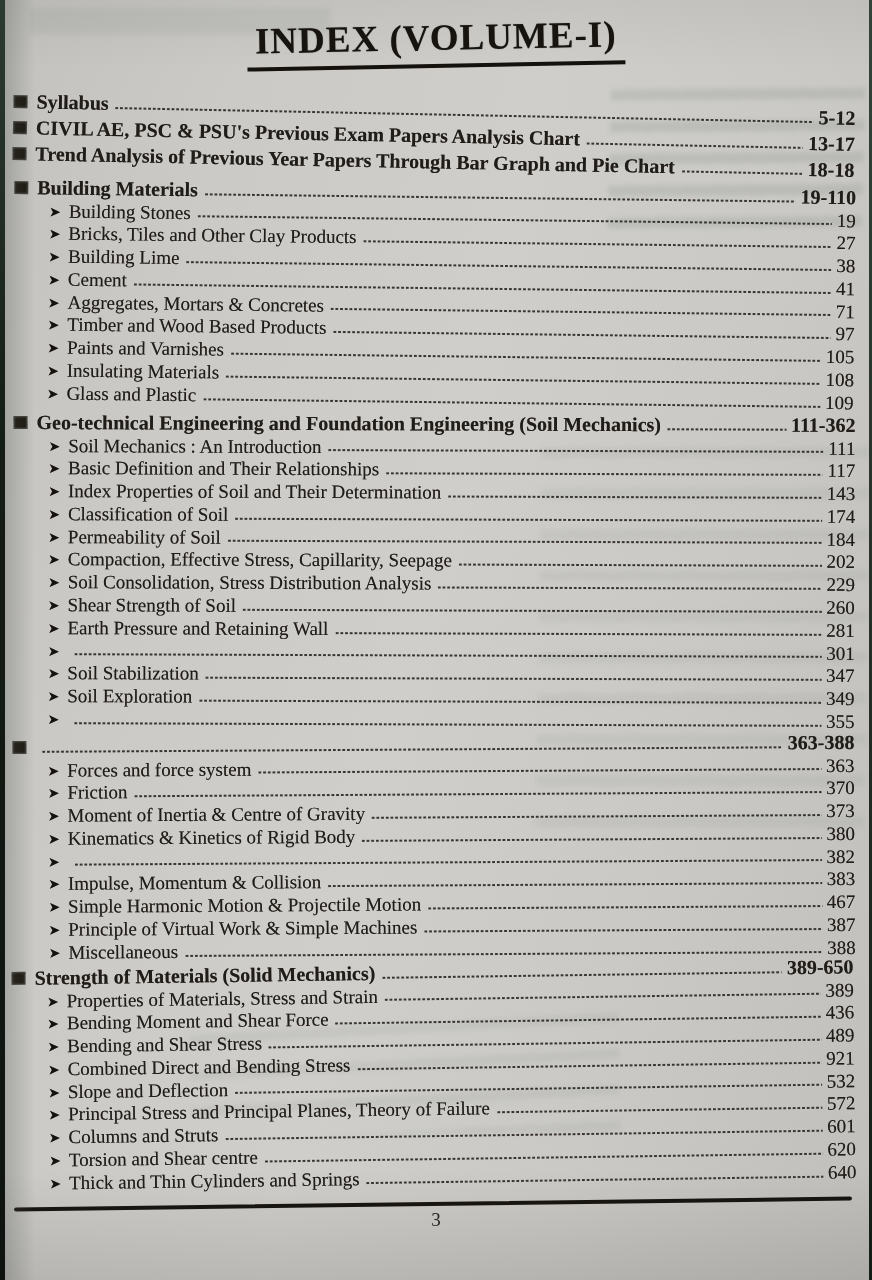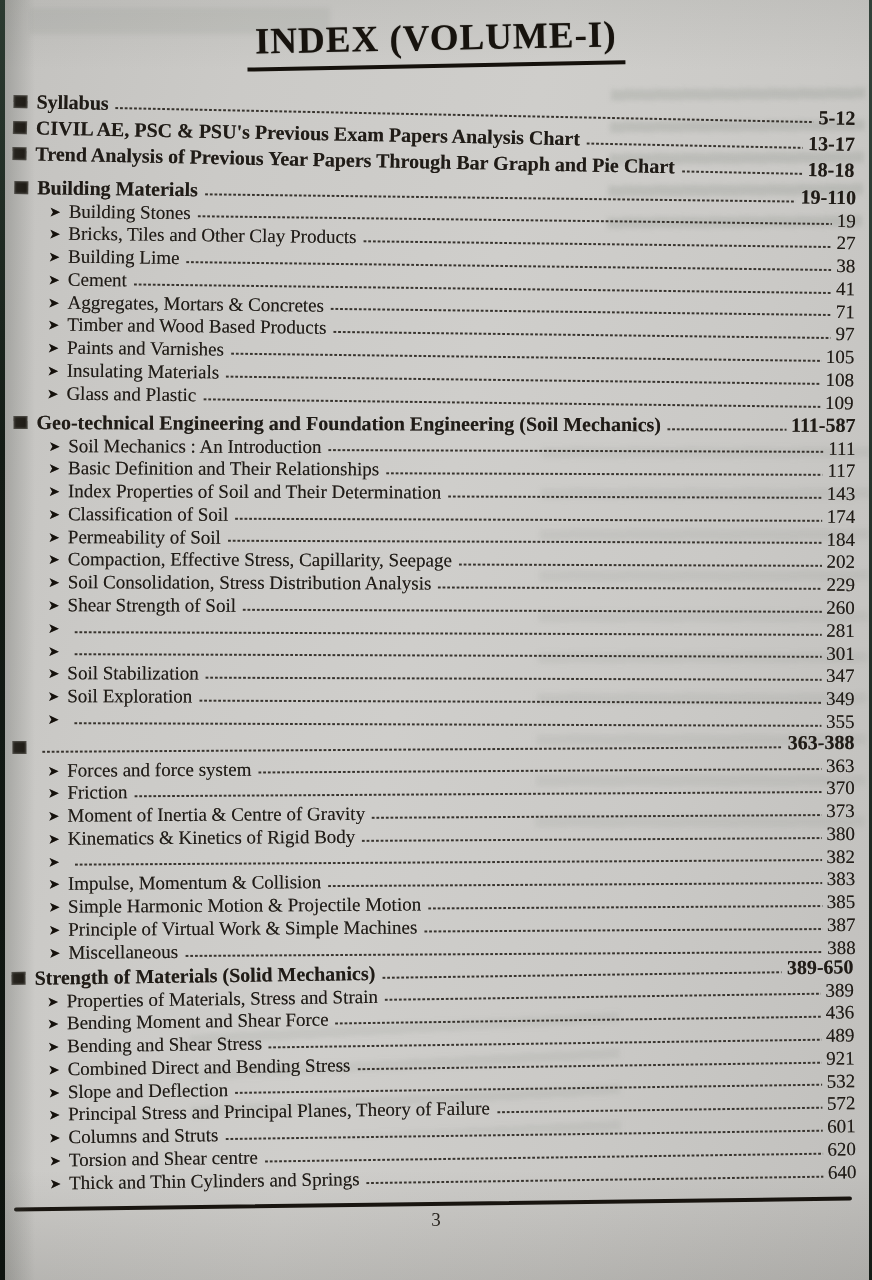--- a/index.html
+++ b/index.html
@@ -171,21 +171,21 @@
           <span class="ld"></span>
           <span class="pg">109</span>
         </div>
     </div>
 
     <div class="block b2">
       <div class="r m">
           <span class="sq"></span>
           <span class="lb">Geo-technical Engineering and Foundation Engineering (Soil Mechanics)</span>
           <span class="ld"></span>
-          <span class="pg">111-587</span>
+          <span class="pg">111-362</span>
         </div>
       <div class="r s">
           <span class="ar">➤</span>
           <span class="lb">Soil Mechanics : An Introduction</span>
           <span class="ld"></span>
           <span class="pg">111</span>
         </div>
       <div class="r s">
           <span class="ar">➤</span>
           <span class="lb">Basic Definition and Their Relationships</span>
@@ -223,20 +223,21 @@
           <span class="pg">229</span>
         </div>
       <div class="r s">
           <span class="ar">➤</span>
           <span class="lb">Shear Strength of Soil</span>
           <span class="ld"></span>
           <span class="pg">260</span>
         </div>
       <div class="r s">
           <span class="ar">➤</span>
+          <span class="lb">Earth Pressure and Retaining Wall</span>
           <span class="ld"></span>
           <span class="pg">281</span>
         </div>
       <div class="r s">
           <span class="ar">➤</span>
           <span class="ld"></span>
           <span class="pg">301</span>
         </div>
       <div class="r s">
           <span class="ar">➤</span>
@@ -295,21 +296,21 @@
       <div class="r s">
           <span class="ar">➤</span>
           <span class="lb">Impulse, Momentum &amp; Collision</span>
           <span class="ld"></span>
           <span class="pg">383</span>
         </div>
       <div class="r s">
           <span class="ar">➤</span>
           <span class="lb">Simple Harmonic Motion &amp; Projectile Motion</span>
           <span class="ld"></span>
-          <span class="pg">385</span>
+          <span class="pg">467</span>
         </div>
       <div class="r s">
           <span class="ar">➤</span>
           <span class="lb">Principle of Virtual Work &amp; Simple Machines</span>
           <span class="ld"></span>
           <span class="pg">387</span>
         </div>
       <div class="r s">
           <span class="ar">➤</span>
           <span class="lb">Miscellaneous</span>

